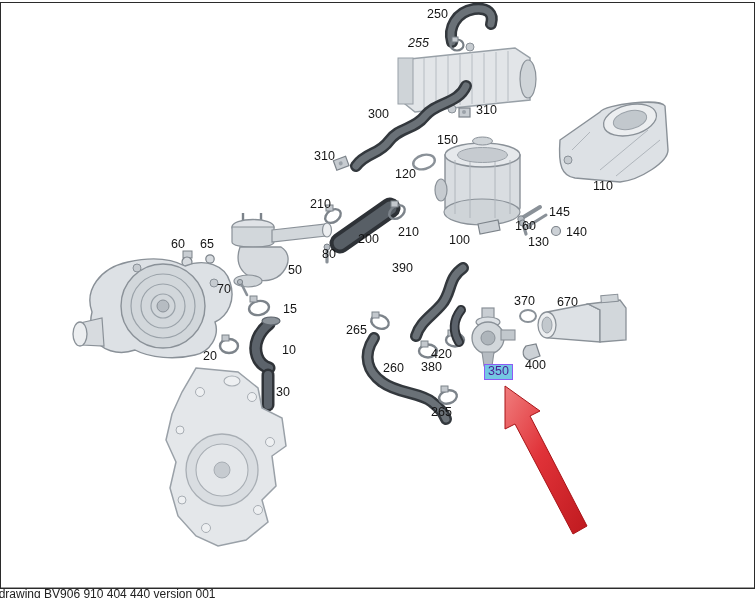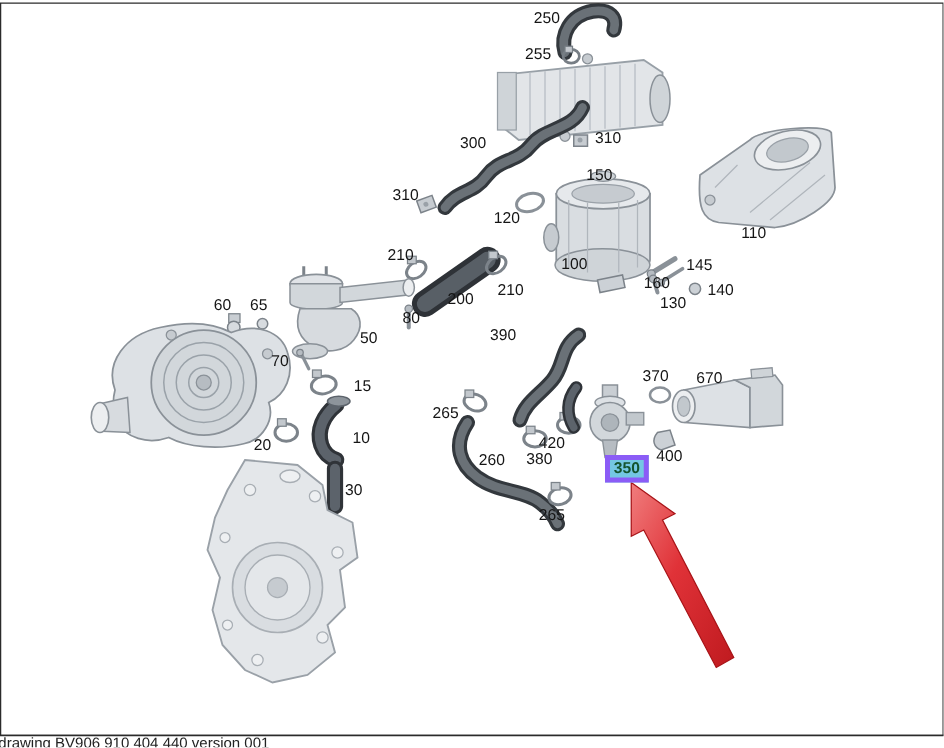--- a/index.html
+++ b/index.html
@@ -2,21 +2,21 @@
 <html><head>
 <meta charset="utf-8">
 <style>
   html,body{margin:0;padding:0;background:#fff;}
   #page{position:relative;width:755px;height:598px;background:#ffffff;overflow:hidden;
         font-family:"Liberation Sans",sans-serif;}
   #drawing{position:absolute;left:0;top:0;}
   #labels-layer{position:absolute;left:0;top:0;width:755px;height:485px;pointer-events:none;}
   .part-label{position:absolute;font-size:12.5px;line-height:1.05;color:#151515;
               font-family:"Liberation Sans",sans-serif;white-space:nowrap;}
-  .part-label.highlight{padding:0 3px 1px 3px;border:4px solid #8b5cf6;color:#14532d;font-weight:bold;}
+  .part-label.highlight{padding:0 3px 1px 3px;border:1px solid #8b5cf6;color:#4c1d95;}
   #footer-note{position:absolute;left:-14px;top:587px;font-size:12px;color:#222;
                font-family:"Liberation Sans",sans-serif;white-space:nowrap;}
   .frame{position:absolute;left:0;top:2px;width:753px;height:585px;
          border:1px solid #2b2b2b;pointer-events:none;}
 </style>
 </head>
 <body>
 
 <div id="page">
 
@@ -240,31 +240,31 @@
 
     <path d="M526,346 C521,352 523,358 529,360 L540,356 L536,344 Z" fill="#ccd1d6" stroke="#7c838a" stroke-width="1.2"></path>
 
     <polygon points="505,386 540,411 530,416 587,526 573,534 515,424 505,429" fill="url(#arrowGrad)" stroke="#a81418" stroke-width="1"></polygon>
 
     <line x1="0" y1="588" x2="755" y2="588" stroke="#3a3a3a" stroke-width="1"></line>
   </svg>
 
   <div id="labels-layer">
       <div class="part-label" style="left: 427px; top: 8px;">250</div>
-      <div class="part-label" style="left: 420px; top: 37px;">255</div>
+      <div class="part-label" style="left: 408px; top: 37px; font-style: italic;">255</div>
       <div class="part-label" style="left: 368px; top: 108px;">300</div>
       <div class="part-label" style="left: 314px; top: 150px;">310</div>
       <div class="part-label" style="left: 476px; top: 104px;">310</div>
-      <div class="part-label" style="left: 437px; top: 134px; margin-left: 32px;">150</div>
+      <div class="part-label" style="left: 437px; top: 134px;">150</div>
       <div class="part-label" style="left: 395px; top: 168px;">120</div>
       <div class="part-label" style="left: 593px; top: 180px;">110</div>
       <div class="part-label" style="left: 310px; top: 198px;">210</div>
       <div class="part-label" style="left: 398px; top: 226px;">210</div>
       <div class="part-label" style="left: 358px; top: 233px;">200</div>
-      <div class="part-label" style="left: 449px; top: 205px;">100</div>
+      <div class="part-label" style="left: 449px; top: 234px;">100</div>
       <div class="part-label" style="left: 549px; top: 206px;">145</div>
       <div class="part-label" style="left: 480px; top: 236px; margin-left: 48px;">130</div>
       <div class="part-label" style="left: 515px; top: 220px;">160</div>
       <div class="part-label" style="left: 566px; top: 226px;">140</div>
       <div class="part-label" style="left: 171px; top: 238px;">60</div>
       <div class="part-label" style="left: 200px; top: 238px;">65</div>
       <div class="part-label" style="left: 288px; top: 264px;">50</div>
       <div class="part-label" style="left: 322px; top: 248px;">80</div>
       <div class="part-label" style="left: 217px; top: 283px;">70</div>
       <div class="part-label" style="left: 392px; top: 262px;">390</div>

